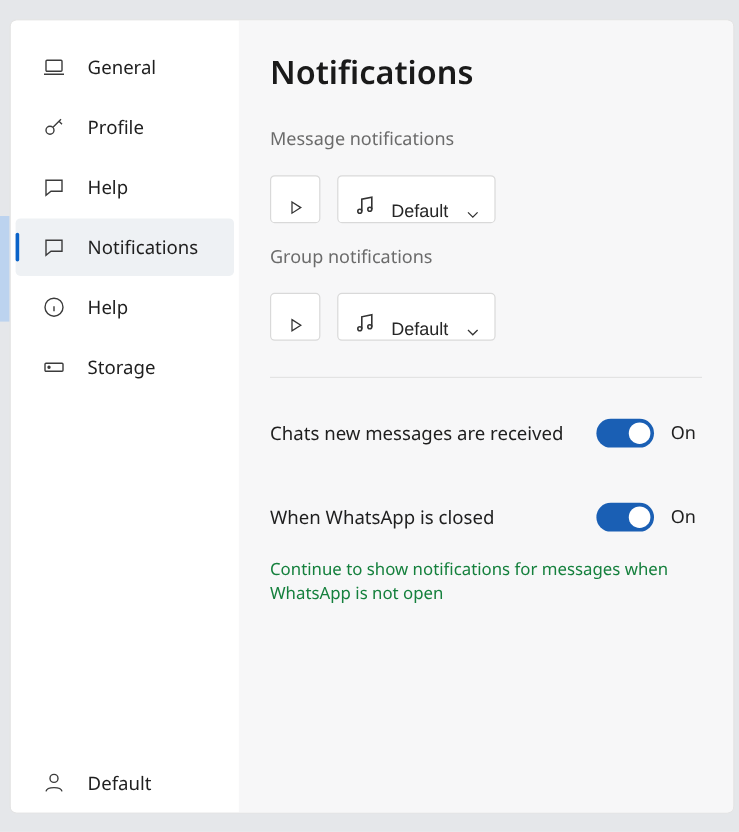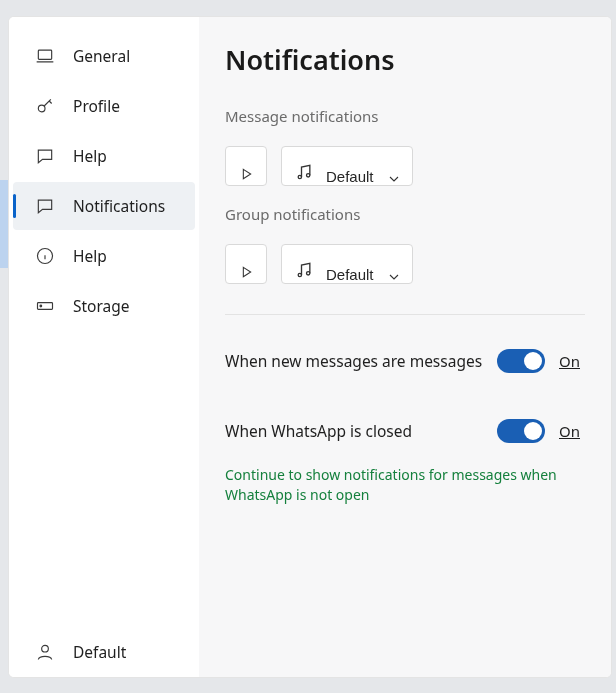--- a/index.html
+++ b/index.html
@@ -148,21 +148,20 @@
     position: absolute;
     right: 3px; top: 3px;
     width: 18px; height: 18px;
     border-radius: 50%;
     background: #fff;
   }
   .toggle-state {
     font-size: 15px;
     color: #1f1f1f;
     width: 26px;
-    text-decoration: underline;
   }
   .help-text {
     font-size: 14px;
     color: #15803d;
     line-height: 1.45;
     margin-top: 10px;
     max-width: 340px;
   }
 </style>
 </head>
@@ -300,21 +299,21 @@
           <svg viewBox="0 0 24 24">
               <path d="M6 9l6 6 6-6"></path>
             </svg>
         </span>
       </button>
     </div>
 
     <div class="divider"></div>
 
     <div class="toggle-row">
-      <span class="label">When new messages are messages</span>
+      <span class="label">Chats new messages are received</span>
       <div class="toggle">
         <div class="knob"></div>
       </div>
       <span class="toggle-state">On</span>
     </div>
 
     <div class="toggle-row" style="margin-top:34px">
       <span class="label">When WhatsApp is closed</span>
       <div class="toggle">
         <div class="knob"></div>

